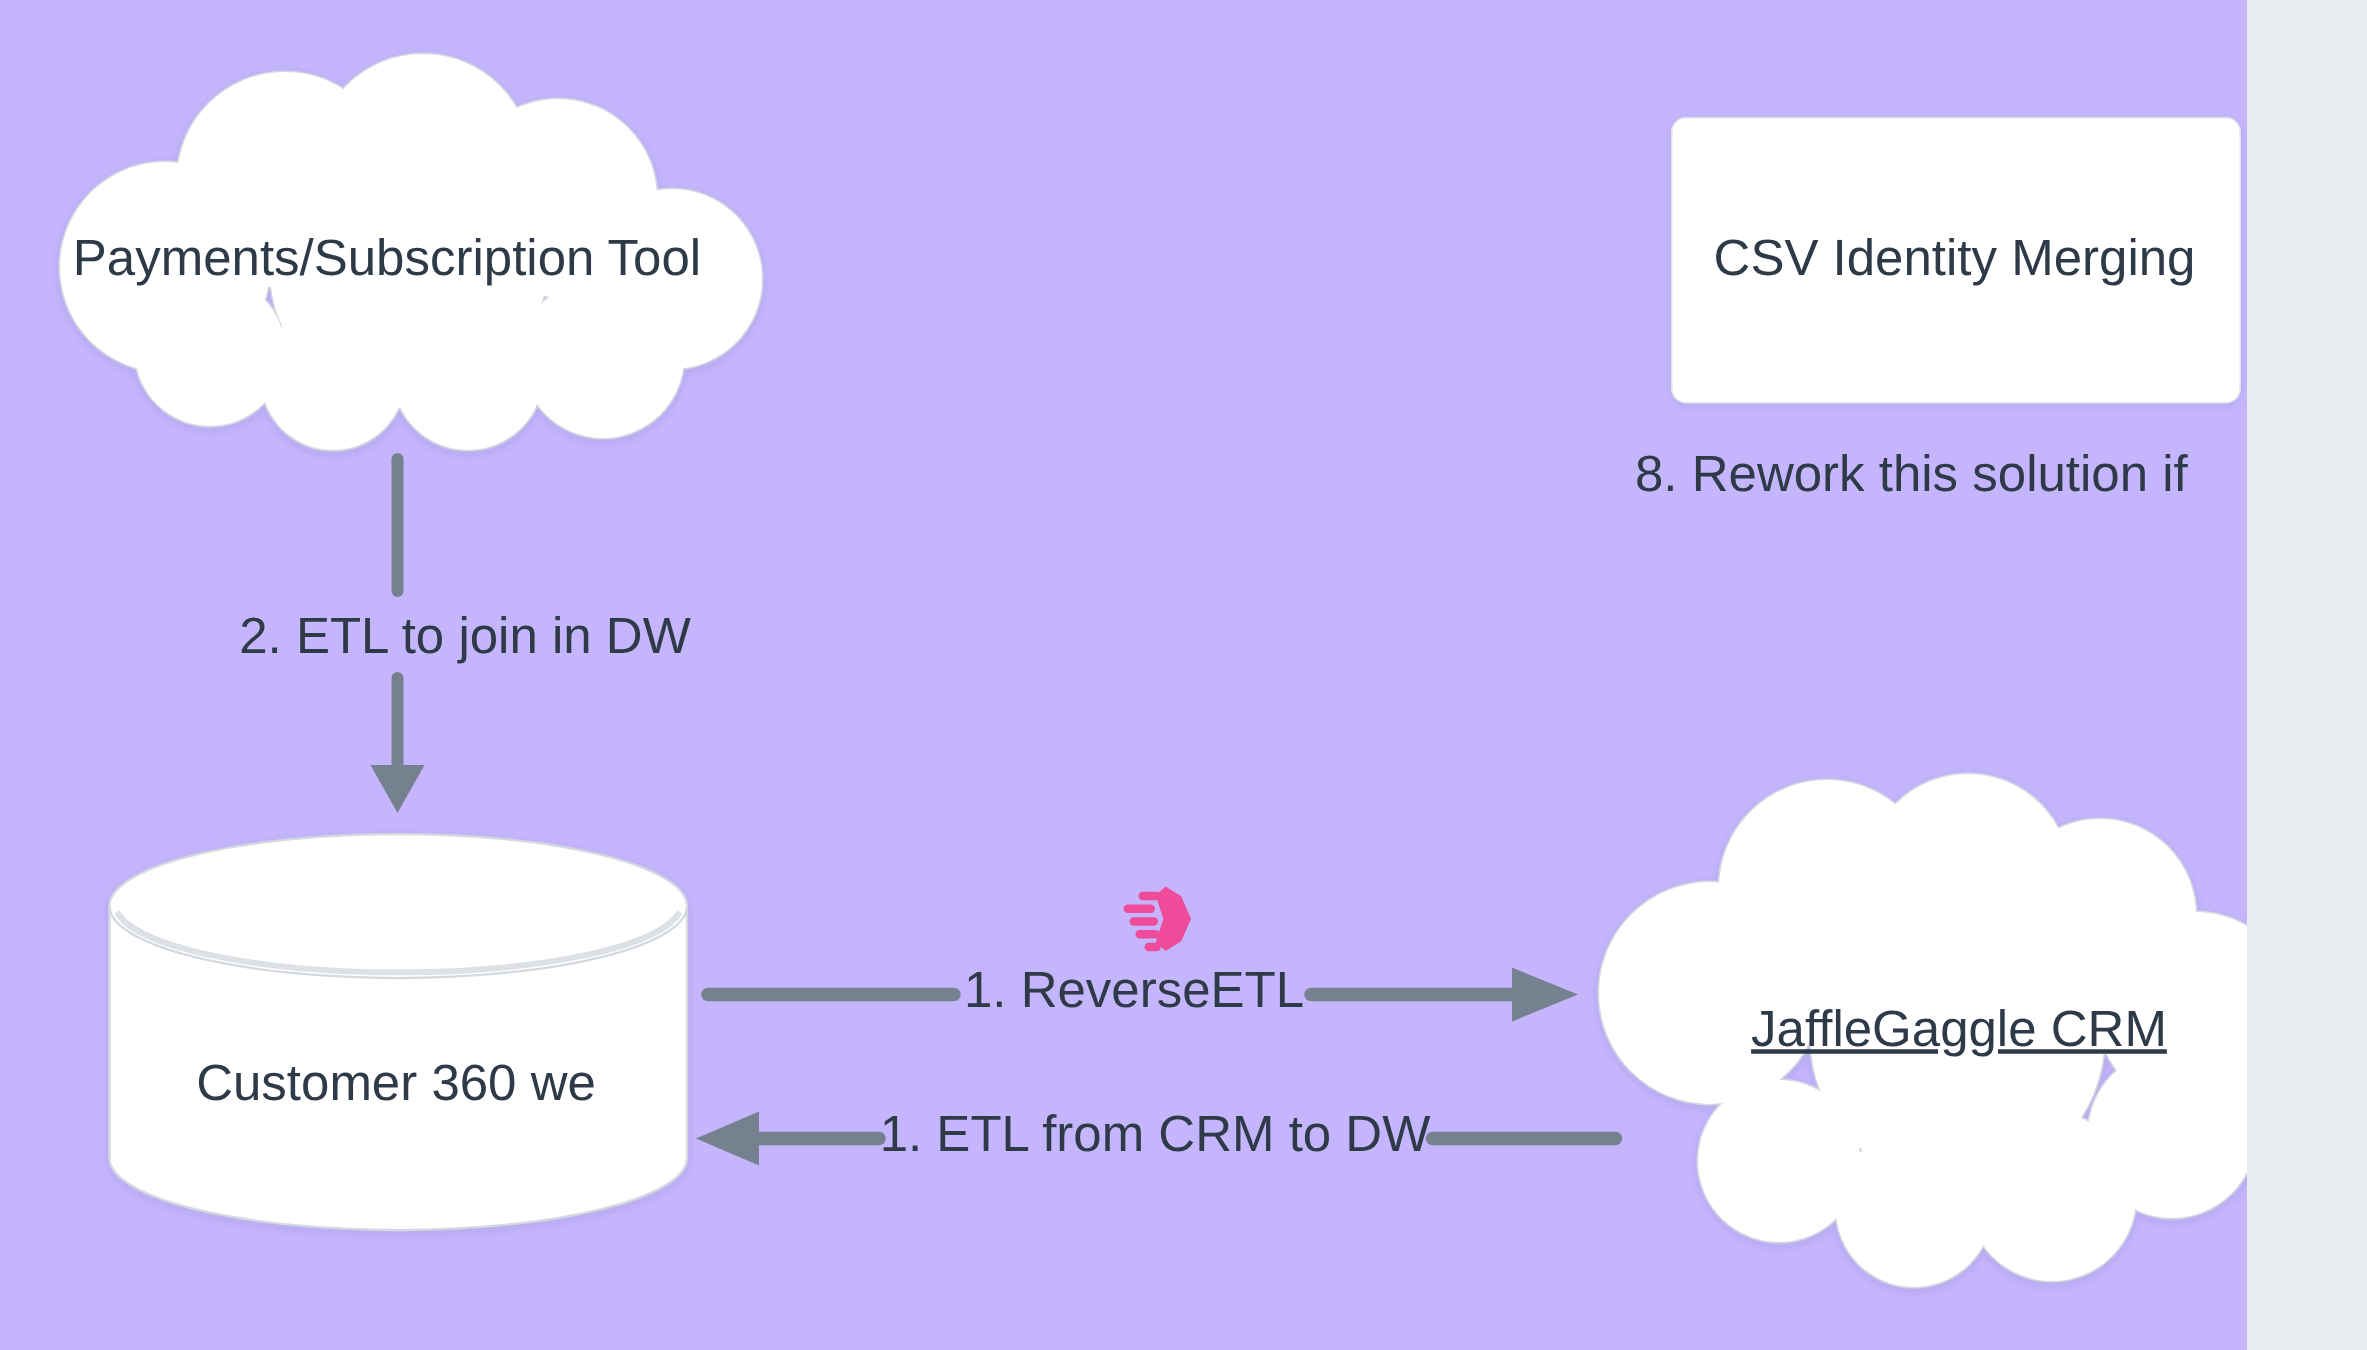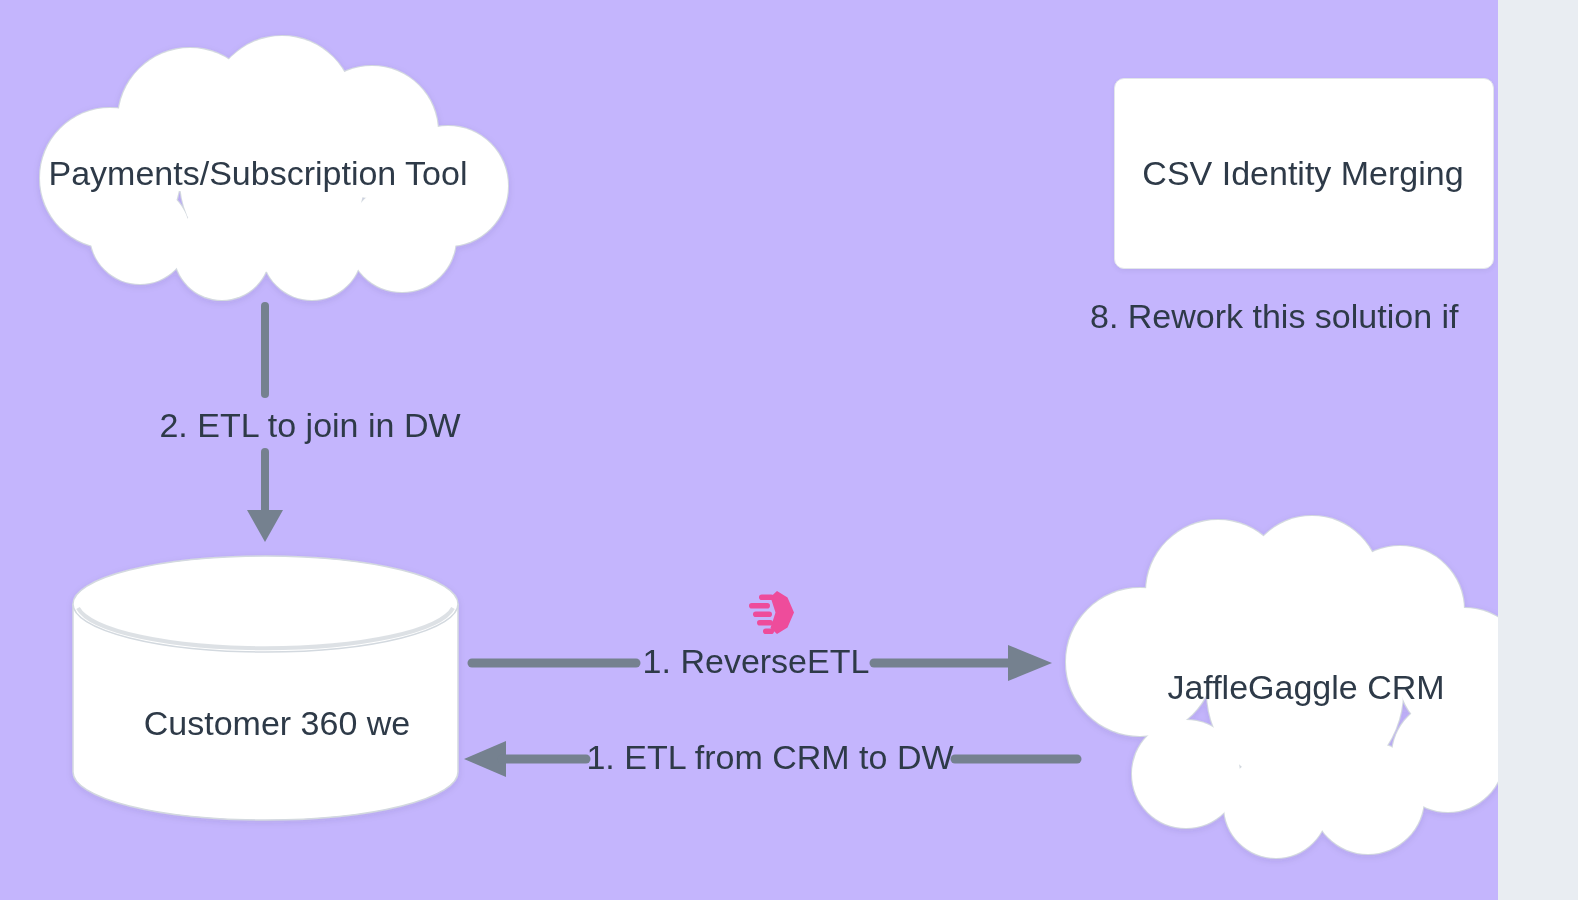--- a/index.html
+++ b/index.html
@@ -161,27 +161,27 @@
       <rect x="15" y="38.5" width="11" height="5.6" rx="2.8"></rect>
     </g>
   </svg>
 
   <div class="lbl" style="left:258px; top:173px;">Payments/Subscription Tool</div>
 
   <div class="lbl" style="left:1303px; top:173px;">CSV Identity Merging</div>
 
   <div class="lbl" style="left:264px; top:425px;margin-left:46px;">2. ETL to join in DW</div>
 
-  <div class="lbl multi" style="left:277px; top:723px;">
+  <div class="lbl multi" style="left:264px; top:723px;">
     <div>Customer 360 we</div>
   </div>
 
   <div class="lbl" style="left:756px; top:661px;text-align:center;">1. ReverseETL</div>
 
   <div class="lbl" style="left:770px; top:757px;">1. ETL from CRM to DW</div>
 
-  <div class="lbl" style="left:1306px; top:687px;">JaffleGaggle CRM</div>
+  <div class="lbl" style="left:1306px; top:687px;text-decoration:underline;">JaffleGaggle CRM</div>
 
   <div class="note">
     <div>8. Rework this solution if</div>
   </div>
 
 </div>
 
 </body></html>

